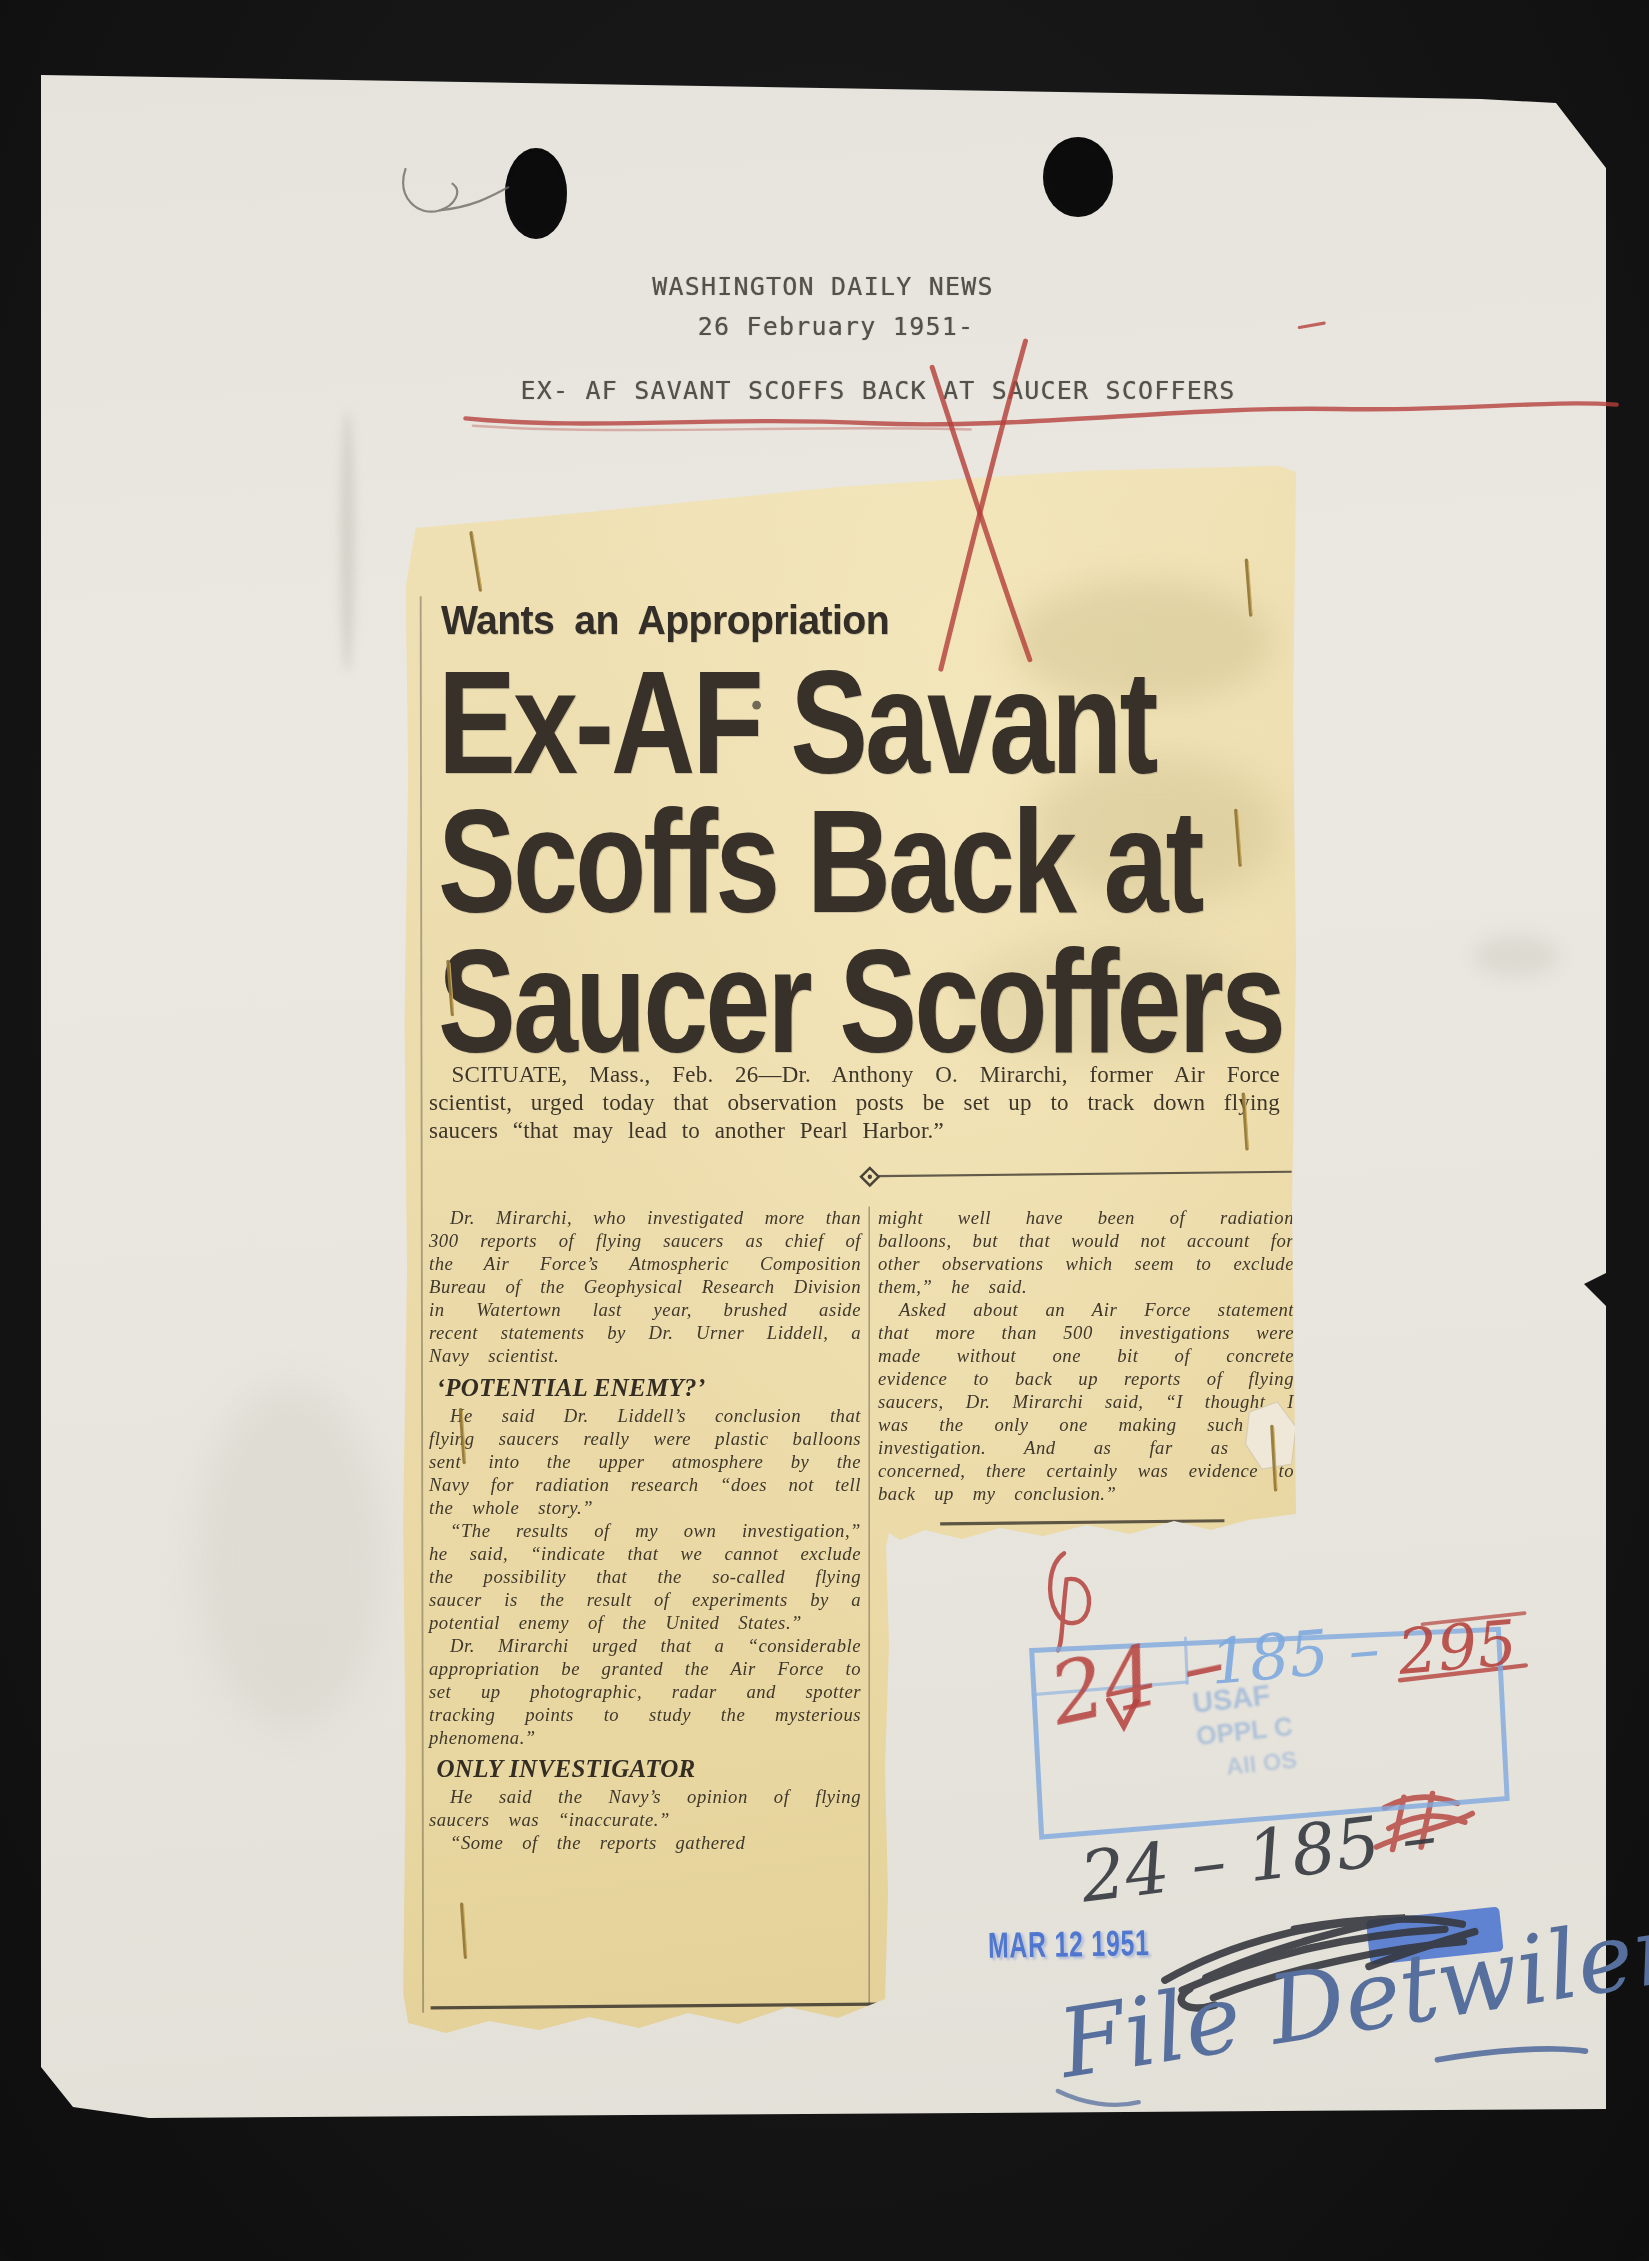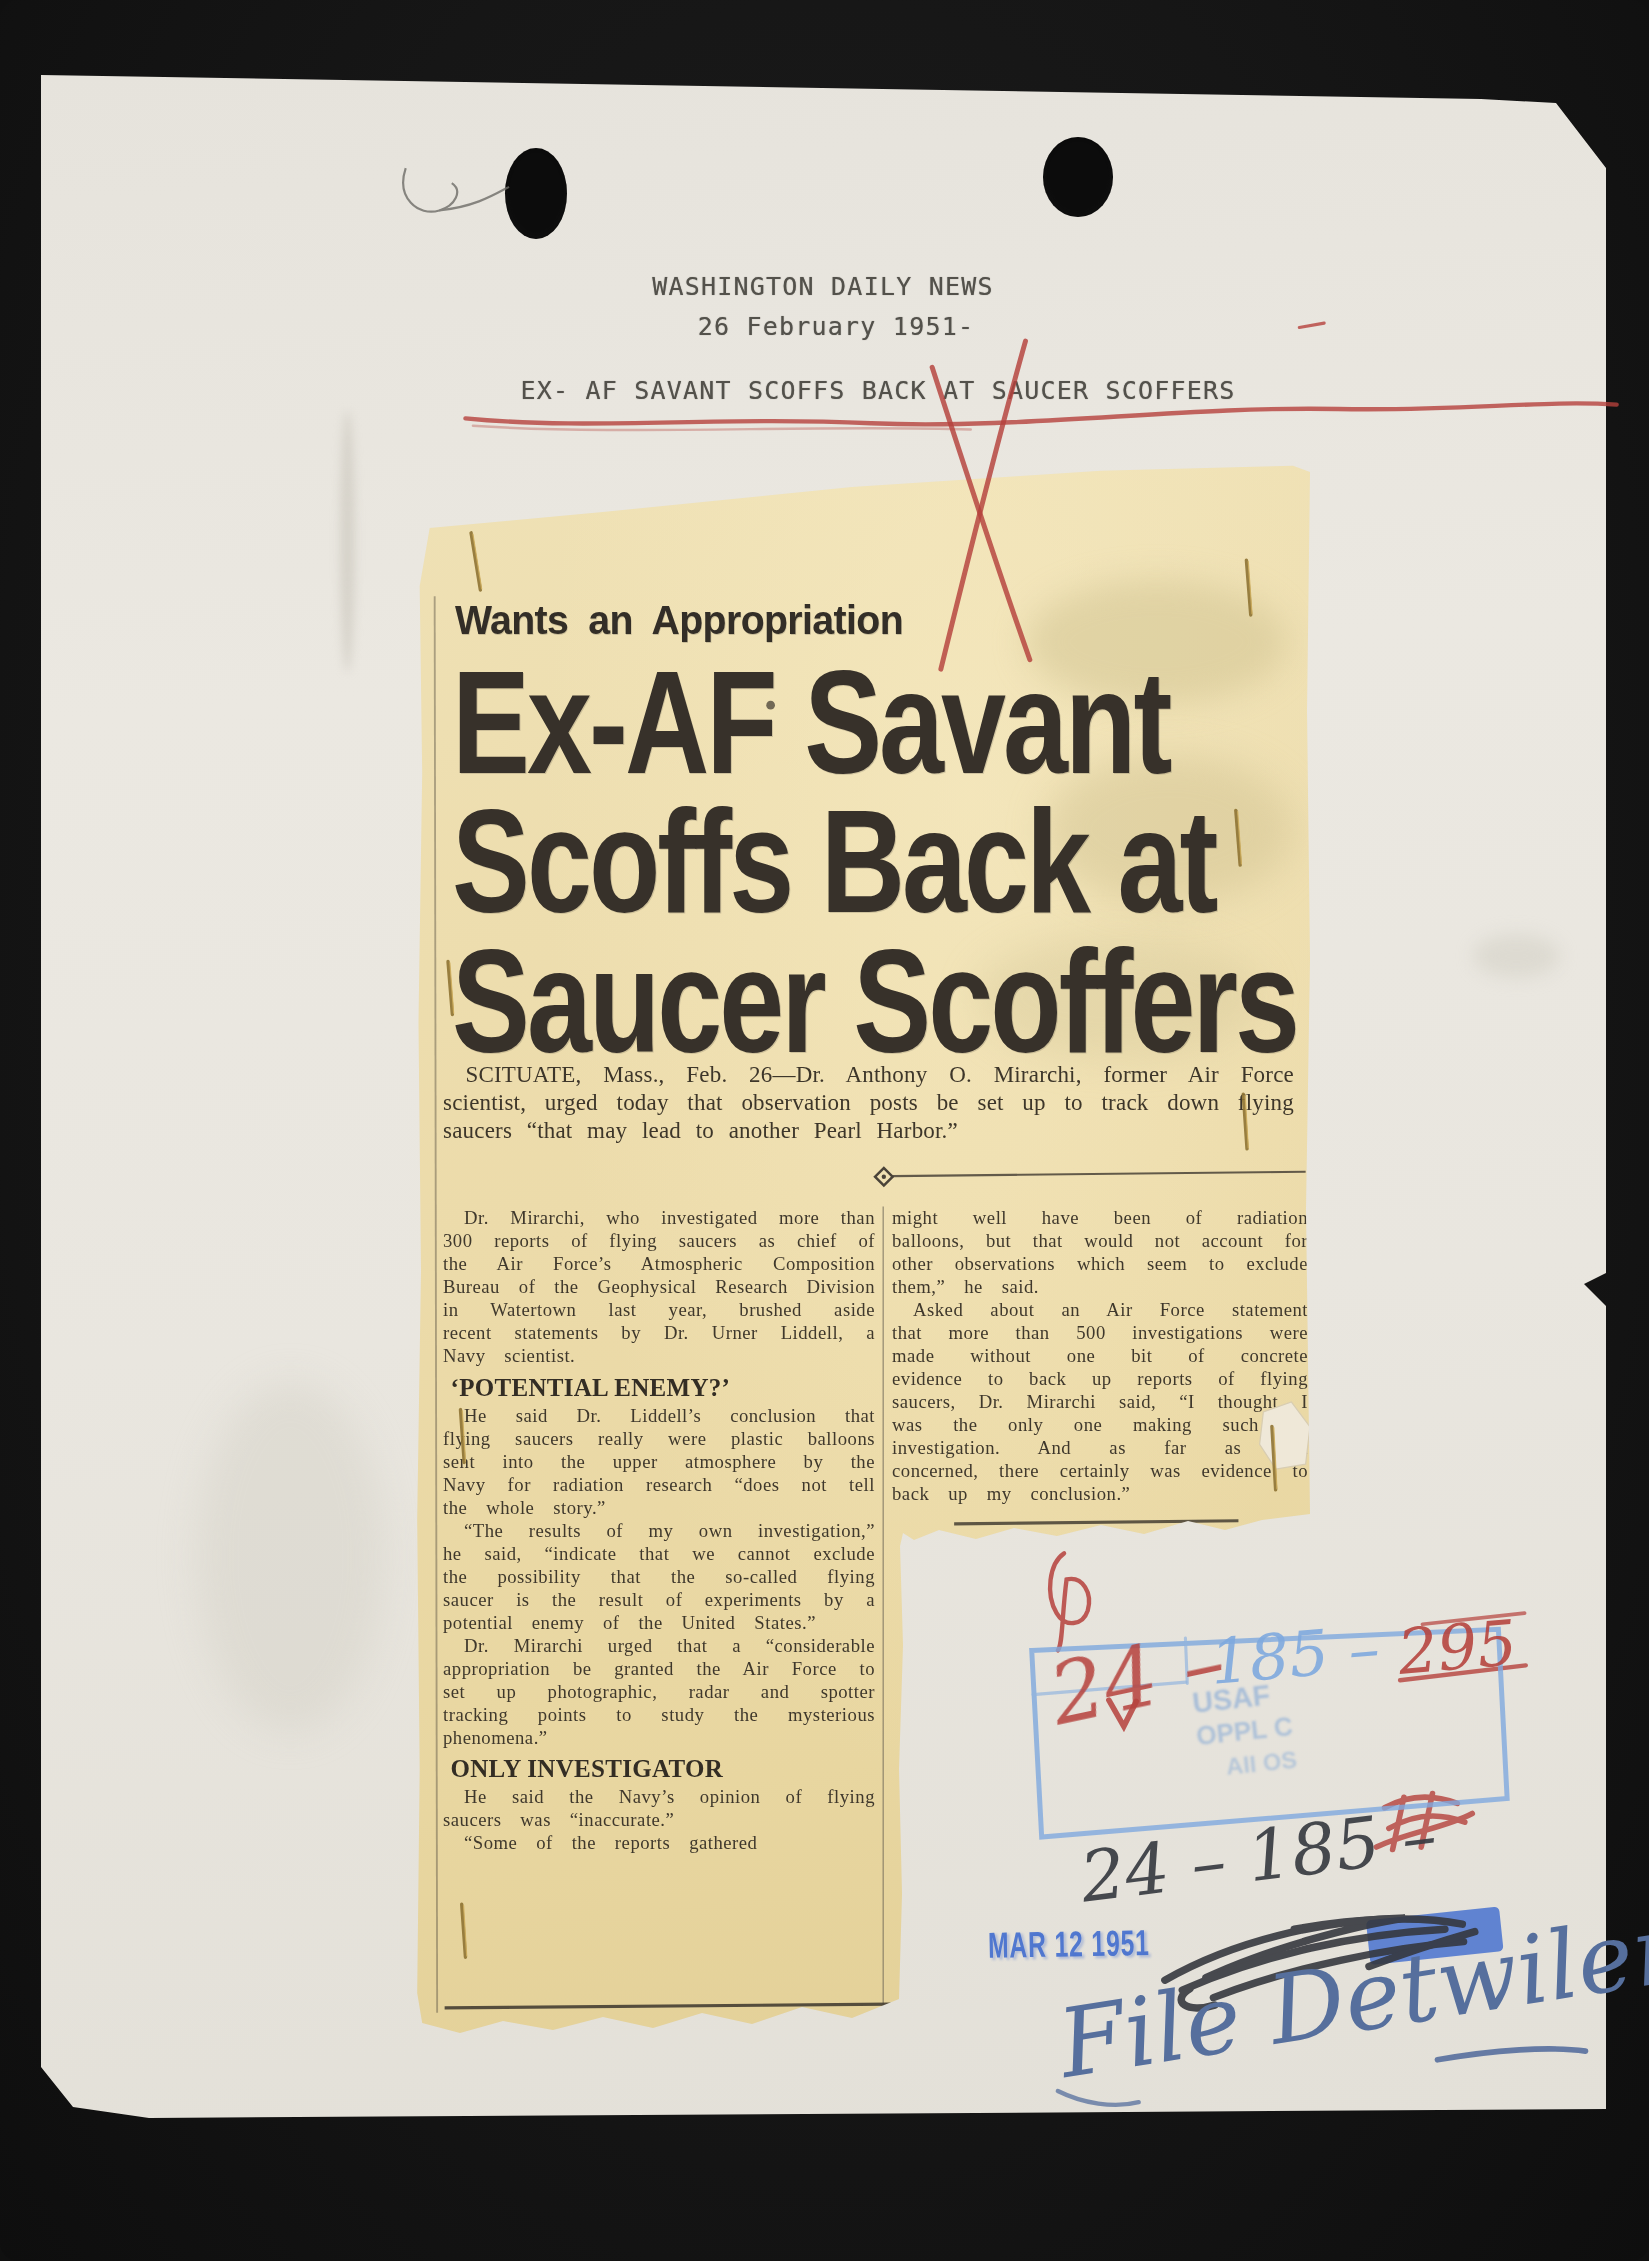--- a/index.html
+++ b/index.html
@@ -15,21 +15,21 @@
       108px 2043px,32px 2032px,0px 1992px);
     filter:drop-shadow(0 8.7px 21px rgba(0,0,0,.55));}
   .stain{position:absolute;border-radius:50%;pointer-events:none;}
   .hole{position:absolute;background:radial-gradient(ellipse at 50% 45%,#0c0c0c 60%,#1c1c1c 100%);
         border-radius:50%;box-shadow:0 0 3.7px rgba(0,0,0,.5) inset;}
   
   .typed{position:absolute;transform:translateX(-50%);white-space:nowrap;
     font-family:"DejaVu Sans Mono", monospace;font-size:25px;letter-spacing:1.2px;
     color:#53514b;text-shadow:0 0 1px rgba(83,81,75,.65);}
   
-  .clipping{position:absolute;left:375px;top:387px;width:894px;height:1631px;
+  .clipping{position:absolute;left:361px;top:387px;width:894px;height:1631px;
     background:
       radial-gradient(ellipse at 62% 20%, rgba(248,236,196,.55) 0%, rgba(248,236,196,0) 55%),
       linear-gradient(173deg,#efe1b5 0%,#ecdbaa 45%,#e8d6a0 78%,#e2cf96 100%);
     clip-path:polygon(13.7px 66px,187px 50px,436px 25px,685px 8.7px,877px 3.7px,894px 10px,
       891px 249px,894px 498px,890px 747px,894px 1052px,
       846px 1058px,809px 1068px,772px 1059px,728px 1072px,685px 1063px,641px 1074px,
       598px 1066px,560px 1077px,523px 1068px,498px 1078px,487px 1071px,484px 1084px,
       487px 1183px,483px 1307px,486px 1432px,483px 1537px,
       436px 1556px,386px 1545px,336px 1562px,286px 1551px,237px 1566px,187px 1555px,
       137px 1568px,87px 1559px,44px 1571px,6.2px 1561px,
@@ -40,21 +40,21 @@
   .kicker{position:absolute;left:39px;top:136px;font-family:"Liberation Sans",sans-serif;
     font-weight:bold;font-size:40px;color:#332e27;word-spacing:10px;letter-spacing:-0.6px;
     transform:scaleX(.98);transform-origin:left top;text-shadow:0.6px 0.6px 0.6px rgba(51,46,39,.2);}
   .headline-line{position:absolute;left:36px;font-family:"Liberation Sans",sans-serif;
     font-weight:bold;font-size:146px;line-height:1;color:#37312a;letter-spacing:-3.7px;
     white-space:nowrap;transform:scaleX(.80);transform-origin:left top;
     text-shadow:1.2px 1.2px 0.6px rgba(55,49,42,.18);}
   .lede{position:absolute;left:27px;top:599px;width:851px;font-size:23px;line-height:28px;
     text-align:justify;text-indent:22.4px;word-spacing:8.7px;letter-spacing:0.2px;color:#3d362a;}
   .col{position:absolute;top:744px;font-size:18.7px;line-height:23px;color:#3f382c;}
-  .col p{margin:0;}
+  .col p{margin:0;font-style:italic;}
   .col p.p{text-align:justify;text-indent:21px;letter-spacing:0.5px;word-spacing:13.7px;}
   .col p.p-flush{text-align:justify;text-indent:0;letter-spacing:0.5px;word-spacing:13.7px;}
   .col p.subhead{font-weight:bold;font-size:25px;letter-spacing:0.3px;margin:8.7px 0 5px 7.5px;
     color:#332d24;}
   .col-left{left:27px;width:432px;}
   .col-right{left:476px;width:416px;}
   
   .caption-bar{position:absolute;left:0;top:2155px;width:1649px;height:106px;background:#ffffff;
     display:flex;align-items:center;justify-content:center;}
   .caption-bar span{font-family:"Liberation Serif",serif;font-size:73px;color:#060606;

